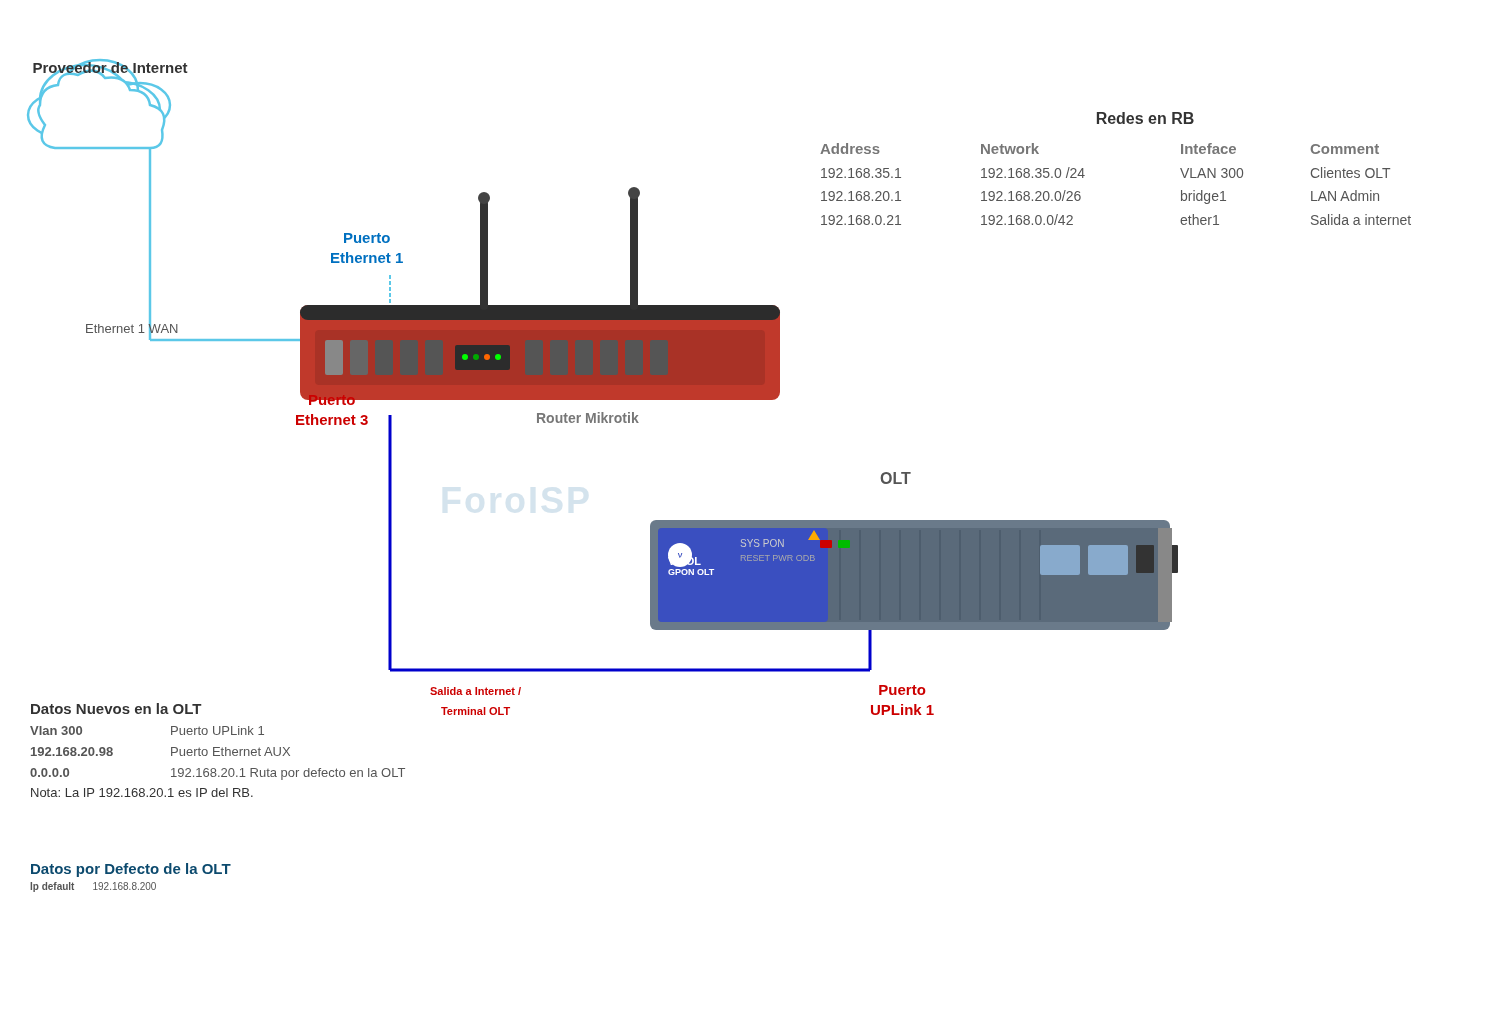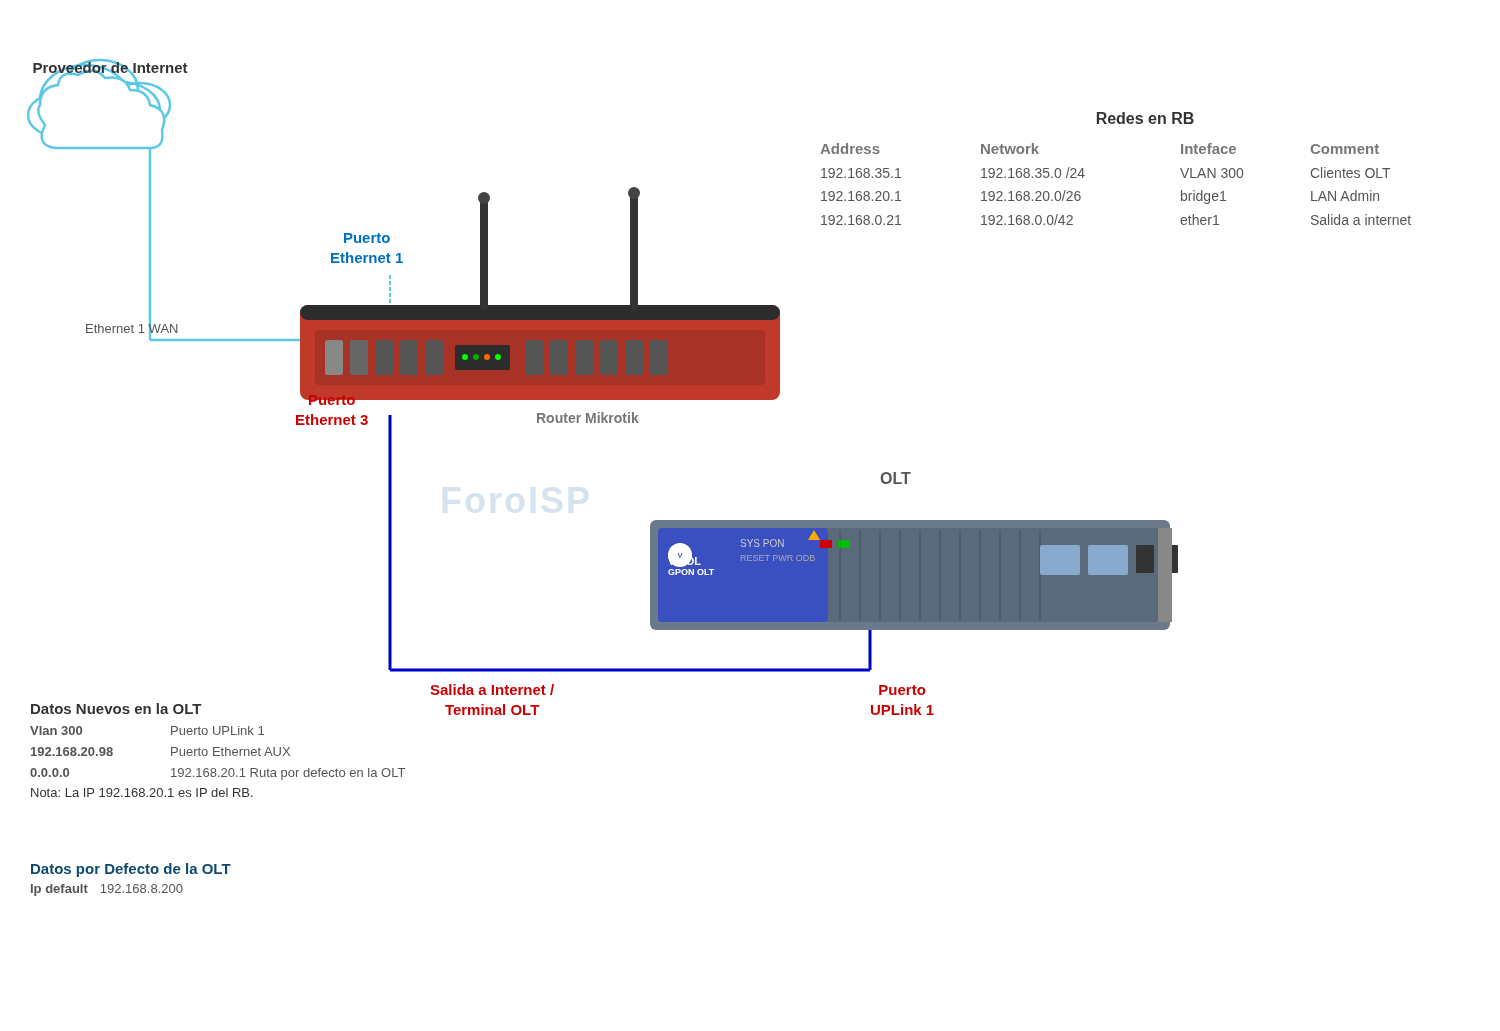--- a/index.html
+++ b/index.html
@@ -164,24 +164,24 @@
       left: 30px;
       width: 400px;
     }
     .datos-defecto-title {
       font-size: 15px;
       font-weight: bold;
       color: #0c4a6e;
       margin-bottom: 4px;
     }
     .datos-defecto-row {
-      font-size: 13px;
+      font-size: 10px;
       color: #555;
       display: flex;
-      gap: 12px;
+      gap: 18px;
     }
 
     
     .connections-svg {
       position: absolute;
       top: 0;
       left: 0;
       width: 1500px;
       height: 1031px;
       pointer-events: none;
@@ -307,21 +307,21 @@
 <div style="position:absolute;top:555px;left:668px;color:white;font-size:11px;font-weight:bold;">
   <div>V-SOL</div>
   <div style="font-size:9px;">GPON OLT</div>
 </div>
 
 <div class="watermark">
   <span>ForoISP</span>
 </div>
 
 <div class="label-salida-internet">
-  <span style="color:#cc0000;font-size:15px;font-weight:bold;">Salida a Internet /<br>Terminal  OLT</span>
+  <span style="color:#cc0000;font-size:11px;font-weight:bold;">Salida a Internet /<br>Terminal  OLT</span>
 </div>
 
 <div class="label-puerto-uplink">
   <span style="color:#cc0000;font-size:15px;font-weight:bold;">Puerto<br>UPLink 1</span>
 </div>
 
 <div class="redes-section">
   <div class="redes-title">Redes en RB</div>
   <div class="redes-table">
     <div class="col-header">Address</div>

